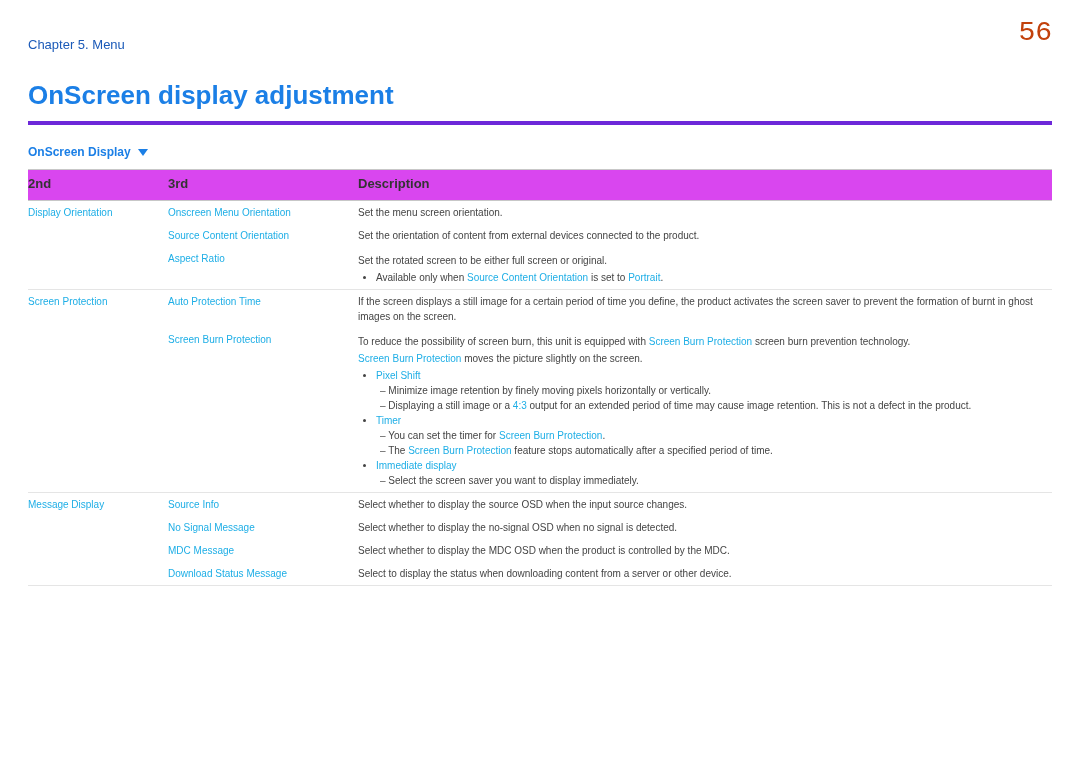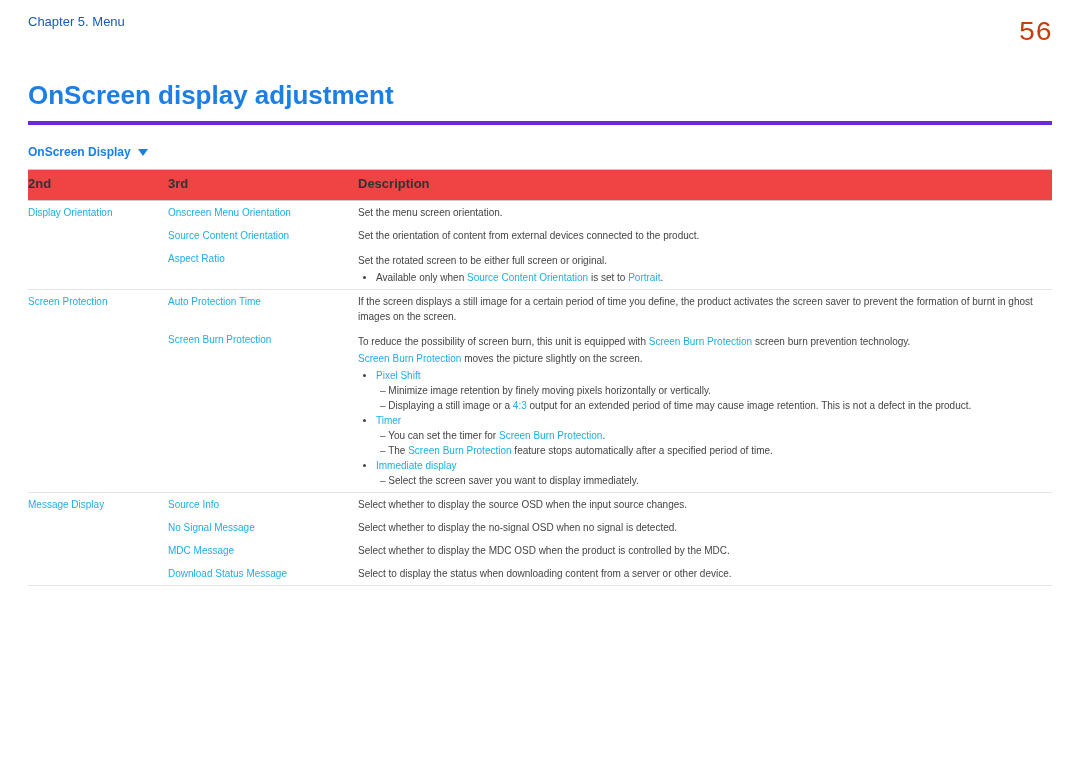--- a/index.html
+++ b/index.html
@@ -9,21 +9,21 @@
     font-family: Arial, Helvetica, sans-serif;
     font-size: 13px;
     color: #333;
     background: #fff;
     padding: 12px 28px 20px 28px;
     line-height: 1.5;
   }
   .top-bar {
     display: flex;
     justify-content: space-between;
-    align-items: flex-start;
+    align-items: flex-end;
     margin-bottom: 22px;
   }
   .chapter { color: #1b5ab8; font-size: 13px; }
   .pagenum { color: #c2410c; font-size: 28px; font-weight: 400; font-family: Liberation Mono, monospace; }
   .main-title {
     color: #1b7fe6;
     font-size: 26px;
     font-weight: 700;
     border-bottom: 4px solid #6d28d9;
     padding-bottom: 6px;
@@ -49,21 +49,21 @@
   col.c2 { width: 190px; }
   col.c3 { width: auto; }
   thead th {
     text-align: left;
     font-weight: 700;
     color: #333;
     font-size: 13px;
     padding: 4px 4px 6px 0;
     border-top: 1px solid #c7c7c7;
     border-bottom: 1px solid #c7c7c7;
-    background: #ef4444;
+    background: #d946ef;
   }
   tbody td {
     vertical-align: top;
     padding: 4px 6px 4px 0;
     font-size: 10px;
     color: #444;
   }
   tr.group-start > td { border-top: 1px solid #e5e5e5; }
   .link { color: #1eaee6; }
   .lvl2, .lvl3 { color: #1eaee6; }

